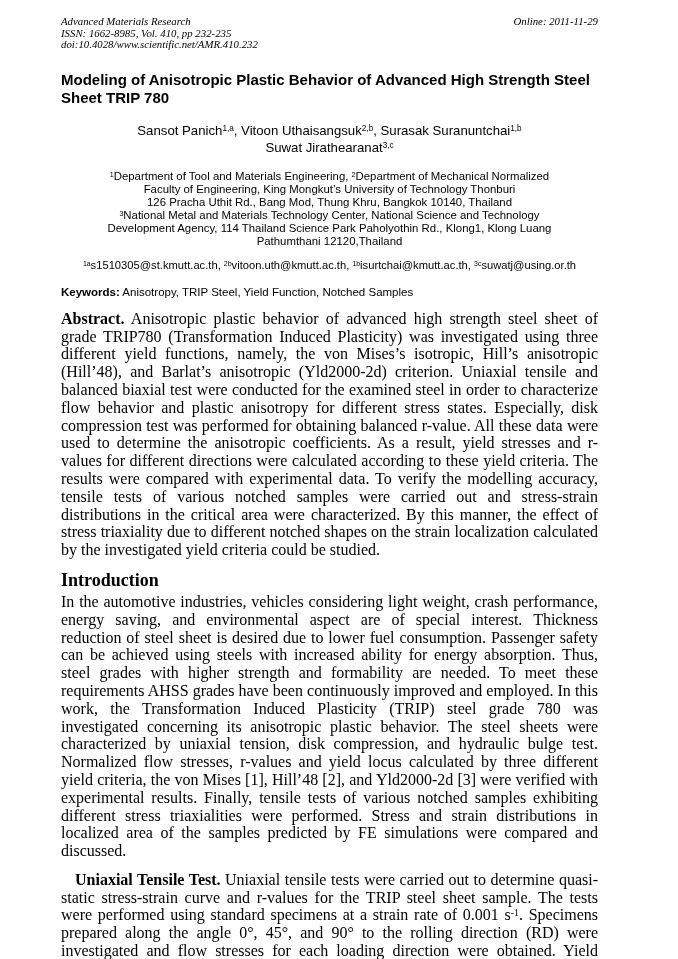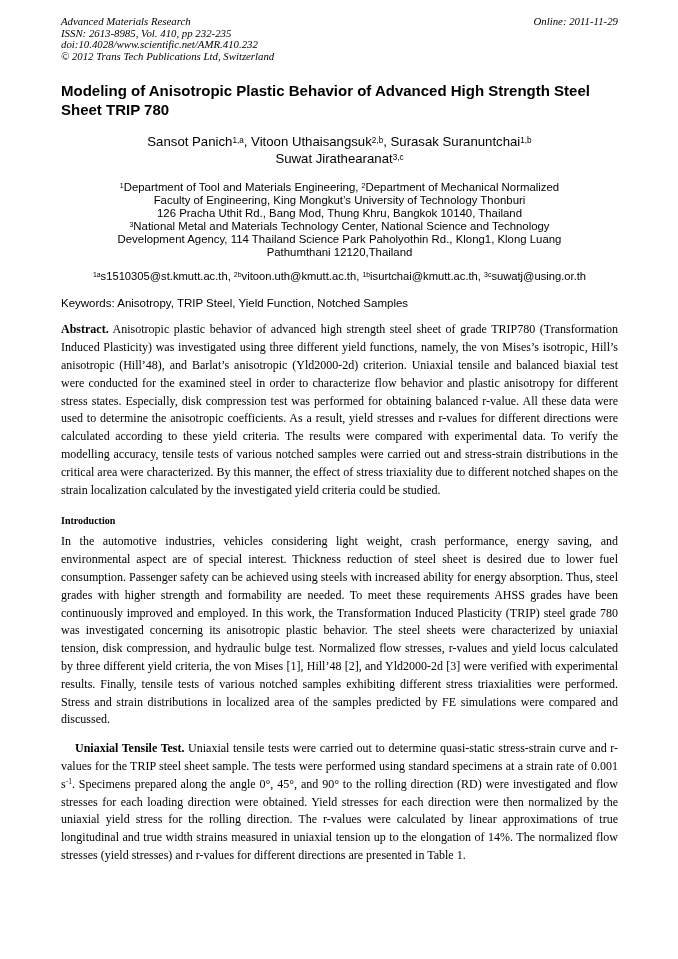--- a/index.html
+++ b/index.html
@@ -2,21 +2,21 @@
 <html><head>
 <meta charset="utf-8">
 <style>
   * { box-sizing: border-box; }
   html, body { margin: 0; padding: 0; background: #ffffff; }
   .page {
     width: 678px;
     height: 959px;
     background: #ffffff;
     color: #000000;
-    padding: 16px 60px 0 61px;
+    padding: 16px 80px 0 61px;
     overflow: hidden;
     font-family: "Liberation Serif", serif;
   }
 
   
   .pub-header {
     font-family: "Liberation Serif", serif;
     font-style: italic;
     font-size: 10.8px;
     line-height: 11.6px;
@@ -69,29 +69,29 @@
   .keywords {
     font-family: "Liberation Sans", sans-serif;
     font-size: 11.5px;
     line-height: 14px;
     margin: 13px 0 0 0;
   }
 
   
   .body-par {
     font-family: "Liberation Serif", serif;
-    font-size: 12px;
+    font-size: 16px;
     line-height: 17.8px;
     text-align: justify;
     margin: 11px 0 0 0;
   }
   .section-heading {
     font-family: "Liberation Serif", serif;
     font-weight: bold;
-    font-size: 10px;
+    font-size: 18px;
     line-height: 17px;
     margin: 13px 0 0 0;
   }
   .section-heading + .body-par { margin-top: 4px; }
   .first-line-indent { text-indent: 14px; }
 
   sup {
     font-size: 0.62em;
     vertical-align: baseline;
     position: relative;
@@ -103,44 +103,43 @@
 </head>
 <body>
 
 <div class="page">
 
   <header class="pub-header">
     <div class="pub-header-row">
       <span>Advanced Materials Research</span>
       <span>Online: 2011-11-29</span>
     </div>
-    <div>ISSN: 2613-8985, Vol. 410, pp 232-235</div>
+    <div>ISSN: 1662-8985, Vol. 410, pp 232-235</div>
     <div>doi:10.4028/www.scientific.net/AMR.410.232</div>
-    <div>© 2012 Trans Tech Publications Ltd, Switzerland</div>
   </header>
 
   <h1 class="paper-title">Modeling of Anisotropic Plastic Behavior of Advanced High Strength Steel Sheet TRIP 780</h1>
 
   <div class="authors">
     <div><span>Sansot Panich</span><sup>1,a</sup><span>, Vitoon Uthaisangsuk</span><sup>2,b</sup><span>, Surasak Suranuntchai</span><sup>1,b</sup></div>
     <div><span>Suwat Jirathearanat</span><sup>3,c</sup></div>
   </div>
 
   <div class="affiliations">
     <div><sup>1</sup><span>Department of Tool and Materials Engineering, </span><sup>2</sup><span>Department of Mechanical Normalized</span></div>
     <div><span>Faculty of Engineering, King Mongkut’s University of Technology Thonburi</span></div>
     <div><span>126 Pracha Uthit Rd., Bang Mod, Thung Khru, Bangkok 10140, Thailand</span></div>
     <div><sup>3</sup><span>National Metal and Materials Technology Center, National Science and Technology</span></div>
     <div><span>Development Agency, 114 Thailand Science Park Paholyothin Rd., Klong1, Klong Luang</span></div>
     <div><span>Pathumthani 12120,Thailand</span></div>
   </div>
 
   <div class="emails"><sup>1a</sup><span>s1510305@st.kmutt.ac.th, </span><sup>2b</sup><span>vitoon.uth@kmutt.ac.th, </span><sup>1b</sup><span>isurtchai@kmutt.ac.th, </span><sup>3c</sup><span>suwatj@using.or.th</span></div>
 
-  <p class="keywords"><span style="font-weight: normal; text-align: right;">Keywords:</span><span> Anisotropy, TRIP Steel, Yield Function, Notched Samples</span></p>
+  <p class="keywords"><span style="font-weight: bold; text-align: right;">Keywords:</span><span> Anisotropy, TRIP Steel, Yield Function, Notched Samples</span></p>
 
   <p class="body-par"><span style="font-weight: bold;">Abstract.</span><span> Anisotropic plastic behavior of advanced high strength steel sheet of grade TRIP780 (Transformation Induced Plasticity) was investigated using three different yield functions, namely, the von Mises’s isotropic, Hill’s anisotropic (Hill’48), and Barlat’s anisotropic (Yld2000-2d) criterion. Uniaxial tensile and balanced biaxial test were conducted for the examined steel in order to characterize flow behavior and plastic anisotropy for different stress states. Especially, disk compression test was performed for obtaining balanced r-value. All these data were used to determine the anisotropic coefficients. As a result, yield stresses and r-values for different directions were calculated according to these yield criteria. The results were compared with experimental data. To verify the modelling accuracy, tensile tests of various notched samples were carried out and stress-strain distributions in the critical area were characterized. By this manner, the effect of stress triaxiality due to different notched shapes on the strain localization calculated by the investigated yield criteria could be studied.</span></p>
 
   <h2 class="section-heading">Introduction</h2>
   <p class="body-par">In the automotive industries, vehicles considering light weight, crash performance, energy saving, and environmental aspect are of special interest. Thickness reduction of steel sheet is desired due to lower fuel consumption. Passenger safety can be achieved using steels with increased ability for energy absorption. Thus, steel grades with higher strength and formability are needed. To meet these requirements AHSS grades have been continuously improved and employed. In this work, the Transformation Induced Plasticity (TRIP) steel grade 780 was investigated concerning its anisotropic plastic behavior. The steel sheets were characterized by uniaxial tension, disk compression, and hydraulic bulge test. Normalized flow stresses, r-values and yield locus calculated by three different yield criteria, the von Mises [1], Hill’48 [2], and Yld2000-2d [3] were verified with experimental results. Finally, tensile tests of various notched samples exhibiting different stress triaxialities were performed. Stress and strain distributions in localized area of the samples predicted by FE simulations were compared and discussed.</p>
 
   <p class="body-par first-line-indent"><span style="font-weight: bold;">Uniaxial Tensile Test.</span><span> Uniaxial tensile tests were carried out to determine quasi-static stress-strain curve and r-values for the TRIP steel sheet sample. The tests were performed using standard specimens at a strain rate of 0.001 s</span><sup>-1</sup><span>. Specimens prepared along the angle 0°, 45°, and 90° to the rolling direction (RD) were investigated and flow stresses for each loading direction were obtained. Yield stresses for each direction were then normalized by the uniaxial yield stress for the rolling direction. The r-values were calculated by linear approximations of true longitudinal and true width strains measured in uniaxial tension up to the elongation of 14%. The normalized flow stresses (yield stresses) and r-values for different directions are presented in Table 1.</span></p>
 
 </div>
 

